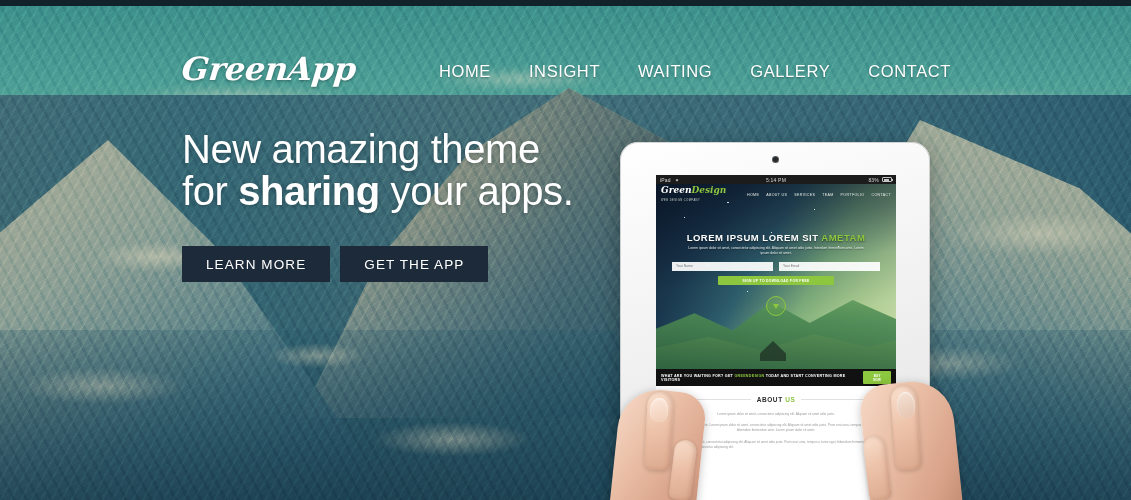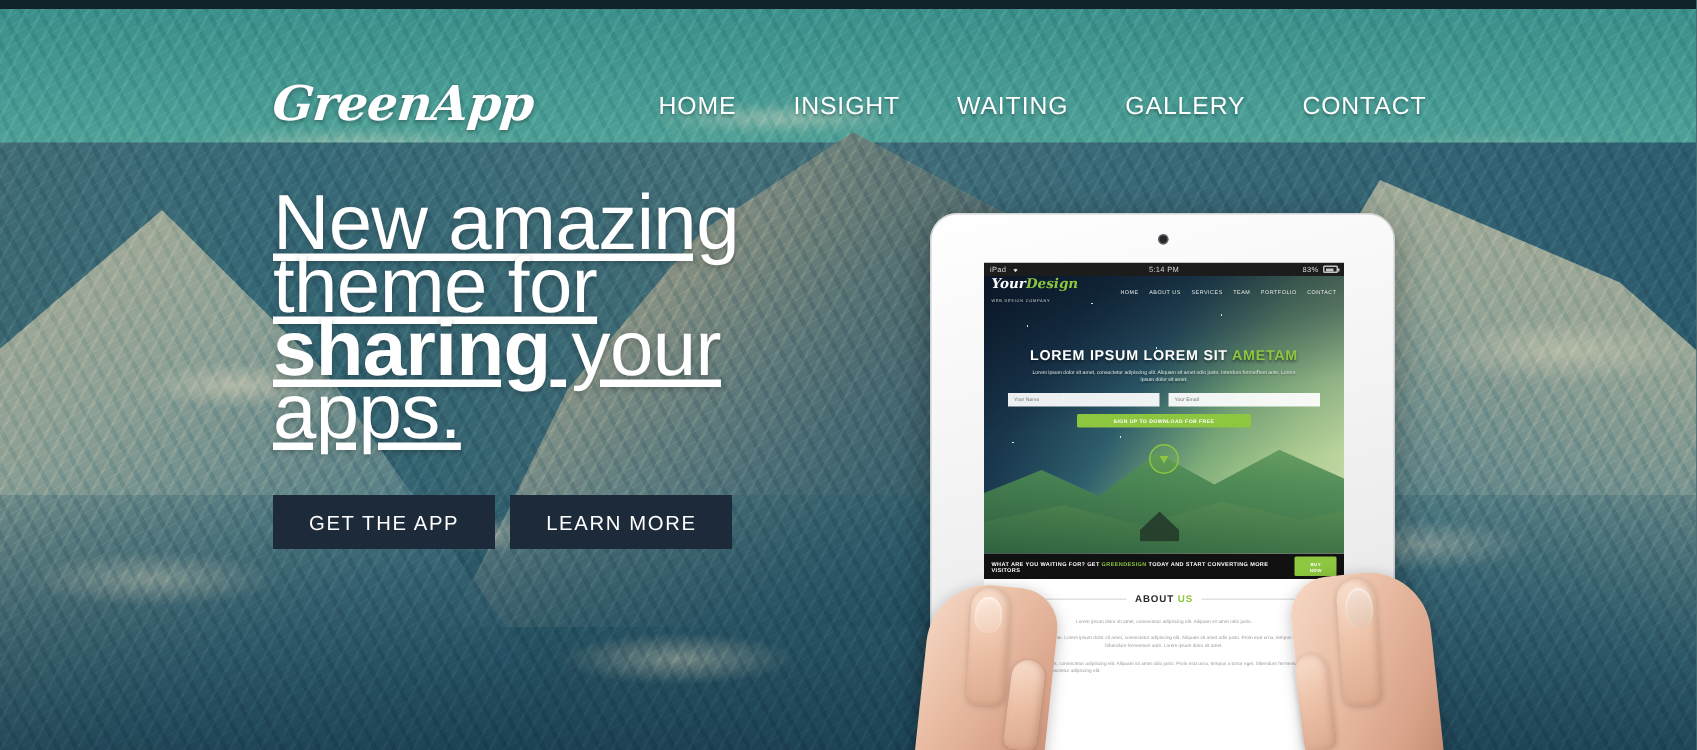--- a/index.html
+++ b/index.html
@@ -109,22 +109,22 @@
   }
   .nav a {
     color:#ffffff; font-size:16.5px; letter-spacing:.6px;
     text-decoration:none; text-shadow:0 1px 2px rgba(0,0,0,.3);
     cursor:pointer;
   }
 
   
   .hero { position:absolute; left:182px; top:128px; width:400px; z-index:40; }
   .hero h1 {
-    color:#ffffff; font-weight:300; font-size:52px; line-height:42px;
-    letter-spacing:-.4px; text-shadow:0 1px 4px rgba(0,0,0,.28);text-decoration:underline;
+    color:#ffffff; font-weight:300; font-size:40px; line-height:42px;
+    letter-spacing:-.4px; text-shadow:0 1px 4px rgba(0,0,0,.28);
   }
   .hero h1 b { font-weight:bold; }
   .hero p {
     margin-top:44px;
     color:#f1f5f4; font-size:15.5px; line-height:19px;
     text-shadow:0 1px 3px rgba(0,0,0,.38);
     width:390px;
   }
   .btnrow { margin-top:34px; display:flex; gap:10px; }
   .btn {
@@ -345,22 +345,22 @@
       <a>INSIGHT</a>
       <a>WAITING</a>
       <a>GALLERY</a>
       <a>CONTACT</a>
     </nav>
   </div>
 
   <div class="hero">
     <h1><span>New amazing theme for </span><b>sharing</b><span> your apps.</span></h1>
     <div class="btnrow">
+      <button class="btn">LEARN MORE</button>
       <button class="btn">GET THE APP</button>
-      <button class="btn">LEARN MORE</button>
     </div>
   </div>
 
   <div class="shadowglow"></div>
 
   <div class="tablet">
     <div class="tablet-frame"></div>
     <div class="cam"></div>
 
     <div class="screen">
@@ -381,21 +381,21 @@
         </div>
       </div>
 
       <div class="t-hero">
         <div class="stars"></div>
         <div class="t-mtn"></div>
         <div class="t-mtn2"></div>
         <div class="t-house"></div>
 
         <div class="t-nav">
-          <div class="t-logo"><span>Your</span><em>Design</em><small>WEB DESIGN COMPANY</small></div>
+          <div class="t-logo"><span>Green</span><em>Design</em><small>WEB DESIGN COMPANY</small></div>
           <div class="t-navlinks">
             <span>HOME</span>
             <span>ABOUT US</span>
             <span>SERVICES</span>
             <span>TEAM</span>
             <span>PORTFOLIO</span>
             <span>CONTACT</span>
           </div>
         </div>
 

